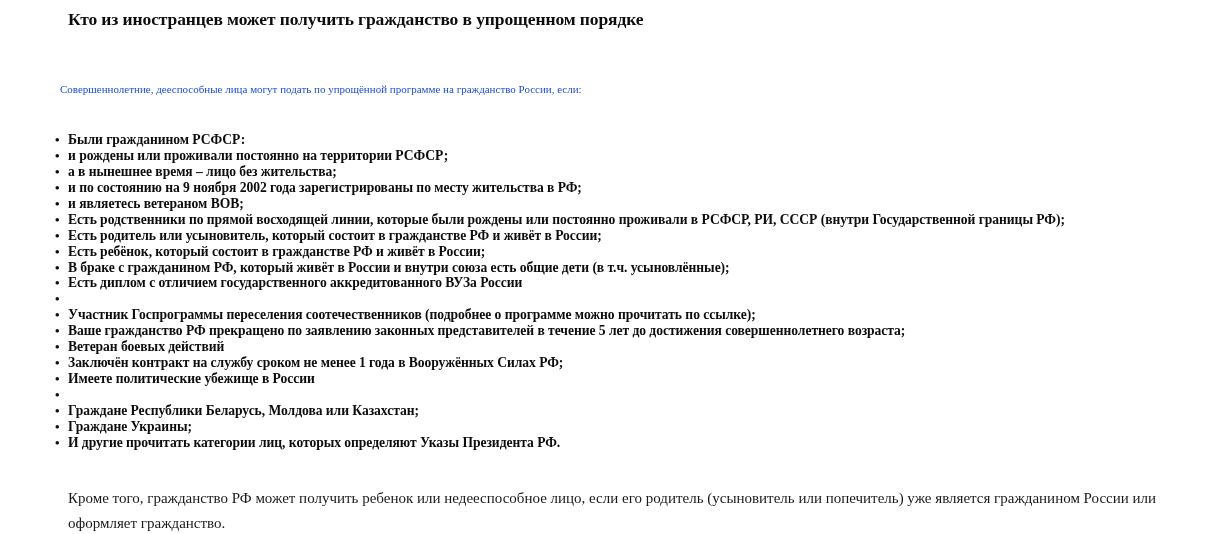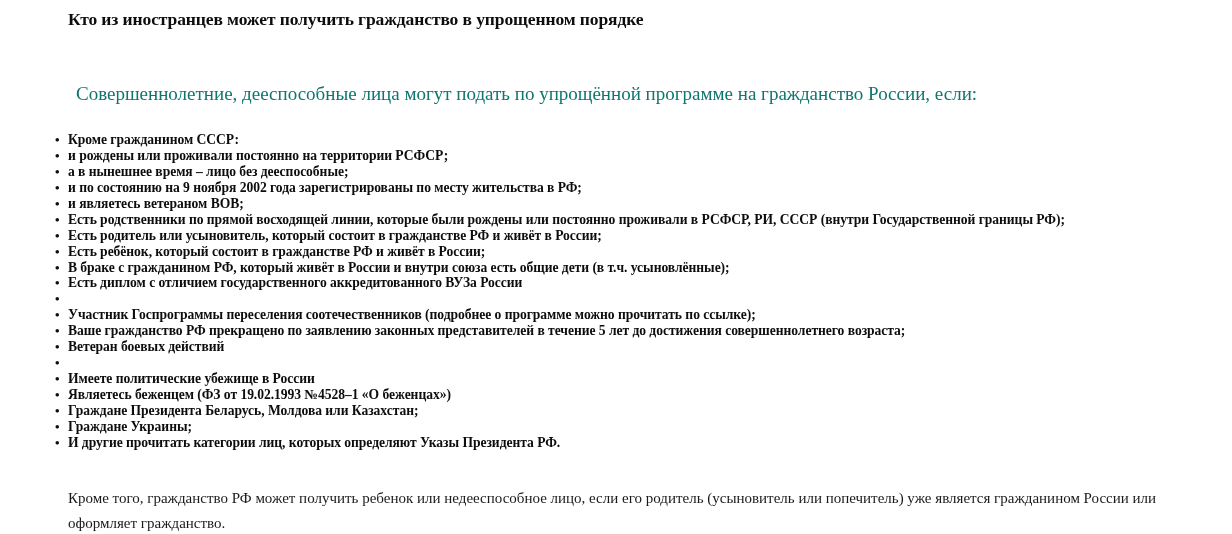--- a/index.html
+++ b/index.html
@@ -28,25 +28,25 @@
       top: 9px;
       margin: 0;
       font-size: 17.5px;
       font-weight: bold;
       letter-spacing: -0.1px;
       color: #0d0d0d;
       white-space: nowrap;
     }
     .intro {
       position: absolute;
-      left: 76px;
+      left: 60px;
       top: 83px;
       margin: 0;
-      font-size: 19px;
-      color: #0f766e;
+      font-size: 11px;
+      color: #1d4ed8;
       white-space: nowrap;
     }
     .criteria-list {
       position: absolute;
       left: 68px;
       top: 132px;
       margin: 0;
       padding: 0;
       list-style: none;
     }
@@ -80,36 +80,36 @@
   </style>
 </head>
 <body>
 
 <div class="page">
   <h2 class="title">Кто из иностранцев может получить гражданство в упрощенном порядке</h2>
 
   <p class="intro">Совершеннолетние, дееспособные лица могут подать по упрощённой программе на гражданство России, если:</p>
 
   <ul class="criteria-list">
-    <li><span class="bullet">•</span><span>Кроме гражданином СССР:</span></li>
+    <li><span class="bullet">•</span><span>Были гражданином РСФСР:</span></li>
     <li><span class="bullet">•</span><span>и рождены или проживали постоянно на территории РСФСР;</span></li>
-    <li><span class="bullet">•</span><span>а в нынешнее время – лицо без дееспособные;</span></li>
+    <li><span class="bullet">•</span><span>а в нынешнее время – лицо без жительства;</span></li>
     <li><span class="bullet">•</span><span>и по состоянию на 9 ноября 2002 года зарегистрированы по месту жительства в РФ;</span></li>
     <li><span class="bullet">•</span><span>и являетесь ветераном ВОВ;</span></li>
     <li><span class="bullet">•</span><span>Есть родственники по прямой восходящей линии, которые были рождены или постоянно проживали в РСФСР, РИ, СССР (внутри Государственной границы РФ);</span></li>
     <li><span class="bullet">•</span><span>Есть родитель или усыновитель, который состоит в гражданстве РФ и живёт в России;</span></li>
     <li><span class="bullet">•</span><span>Есть ребёнок, который состоит в гражданстве РФ и живёт в России;</span></li>
     <li><span class="bullet">•</span><span>В браке с гражданином РФ, который живёт в России и внутри союза есть общие дети (в т.ч. усыновлённые);</span></li>
     <li><span class="bullet">•</span><span>Есть диплом с отличием государственного аккредитованного ВУЗа России</span></li>
     <li><span class="bullet">•</span></li>
     <li><span class="bullet">•</span><span>Участник Госпрограммы переселения соотечественников (подробнее о программе можно прочитать по ссылке);</span></li>
     <li><span class="bullet">•</span><span>Ваше гражданство РФ прекращено по заявлению законных представителей в течение 5 лет до достижения совершеннолетнего возраста;</span></li>
     <li><span class="bullet">•</span><span>Ветеран боевых действий</span></li>
+    <li><span class="bullet">•</span><span>Заключён контракт на службу сроком не менее 1 года в Вооружённых Силах РФ;</span></li>
+    <li><span class="bullet">•</span><span>Имеете политические убежище в России</span></li>
     <li><span class="bullet">•</span></li>
-    <li><span class="bullet">•</span><span>Имеете политические убежище в России</span></li>
-    <li><span class="bullet">•</span><span>Являетесь беженцем (ФЗ от 19.02.1993 №4528–1 «О беженцах»)</span></li>
-    <li><span class="bullet">•</span><span>Граждане Президента Беларусь, Молдова или Казахстан;</span></li>
+    <li><span class="bullet">•</span><span>Граждане Республики Беларусь, Молдова или Казахстан;</span></li>
     <li><span class="bullet">•</span><span>Граждане Украины;</span></li>
     <li><span class="bullet">•</span><span>И другие прочитать категории лиц, которых определяют Указы Президента РФ.</span></li>
   </ul>
 
   <p class="outro">Кроме того, гражданство РФ может получить ребенок или недееспособное лицо, если его родитель (усыновитель или попечитель) уже является гражданином России или оформляет гражданство.</p>
 </div>
 
 </body></html>

